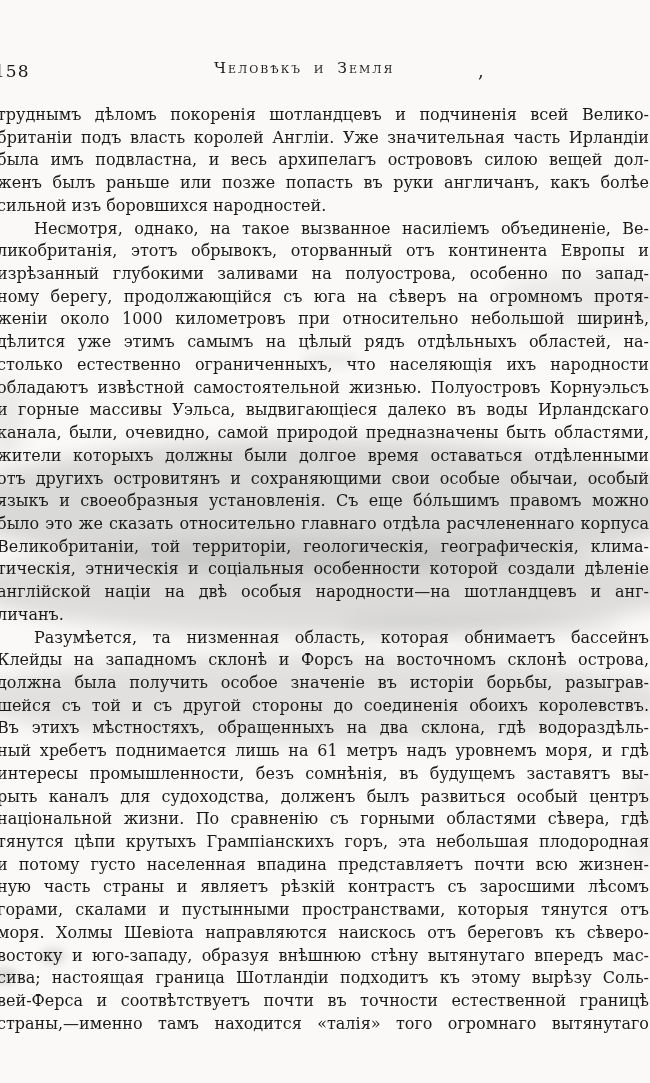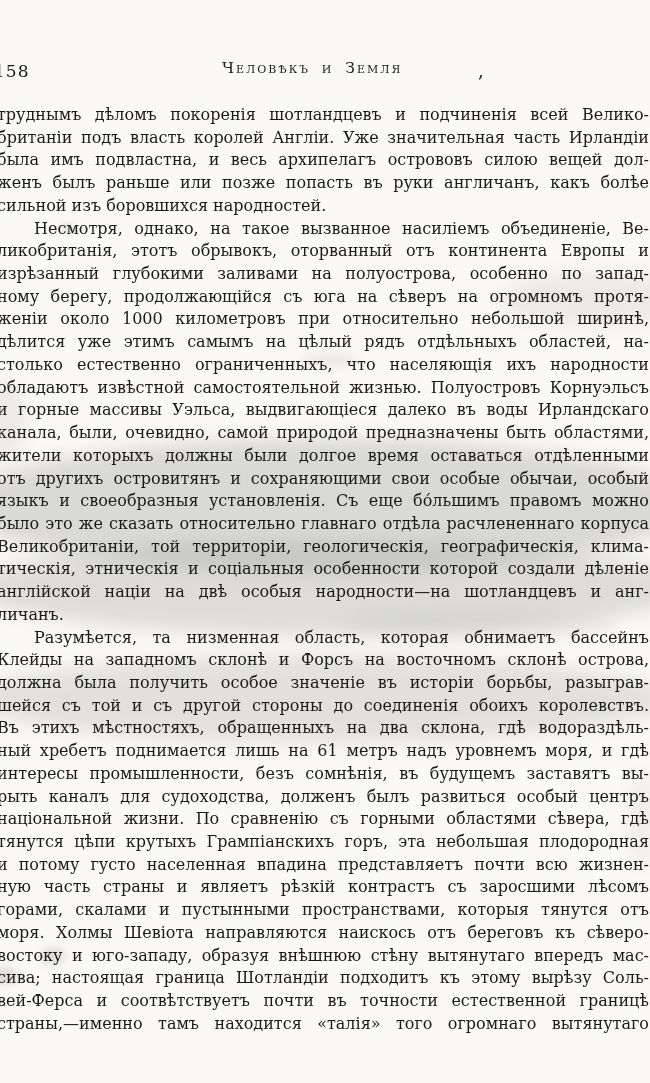--- a/index.html
+++ b/index.html
@@ -28,21 +28,20 @@
   }
   .running-title {
     position: absolute;
     left: 214px;
     top: 59px;
     font-size: 15.5px;
     font-variant: small-caps;
     letter-spacing: 2px;
     word-spacing: 5px;
     white-space: nowrap;
-    margin-left: 8px;
   }
   .ink-mark {
     position: absolute;
     left: 478px;
     top: 60px;
     font-size: 18px;
     color: #222;
   }
 
   

